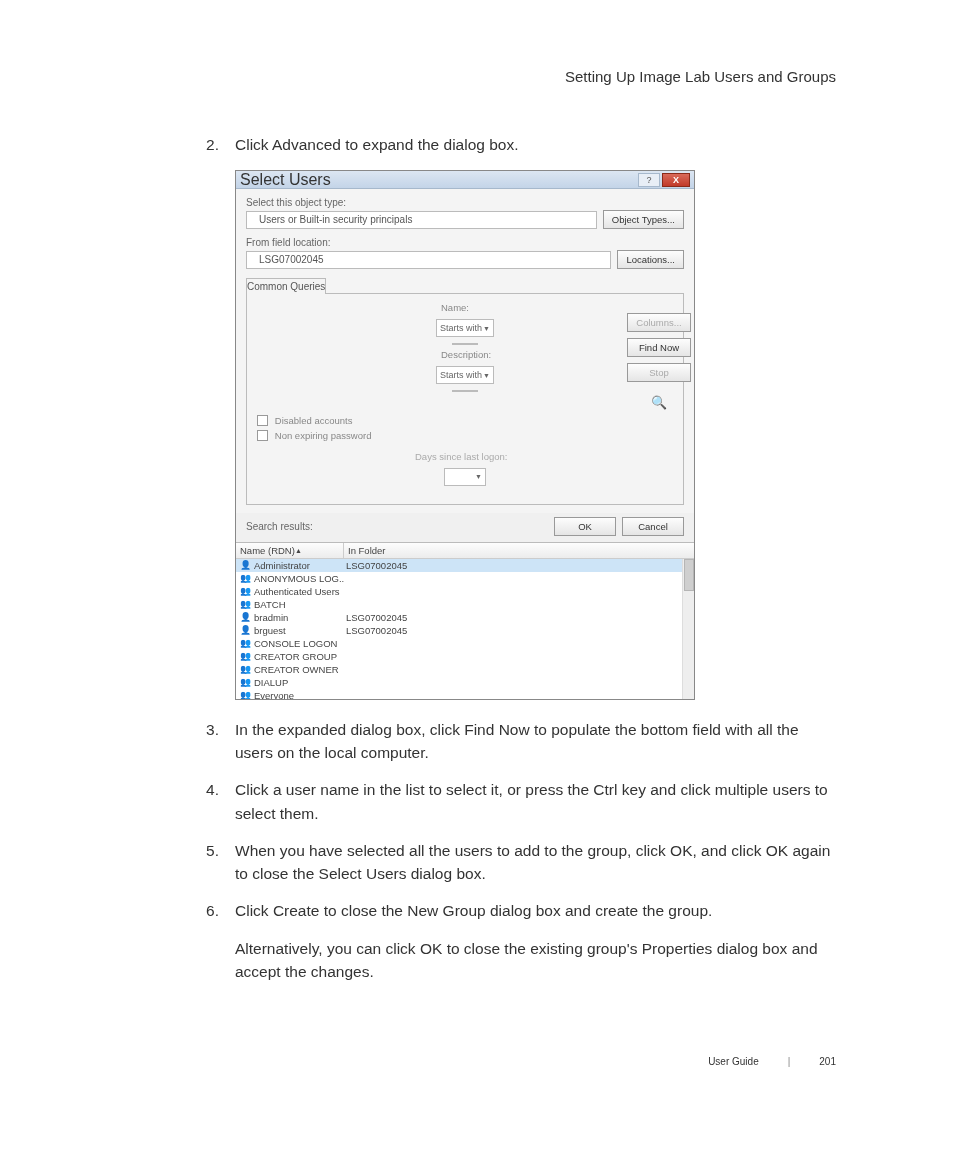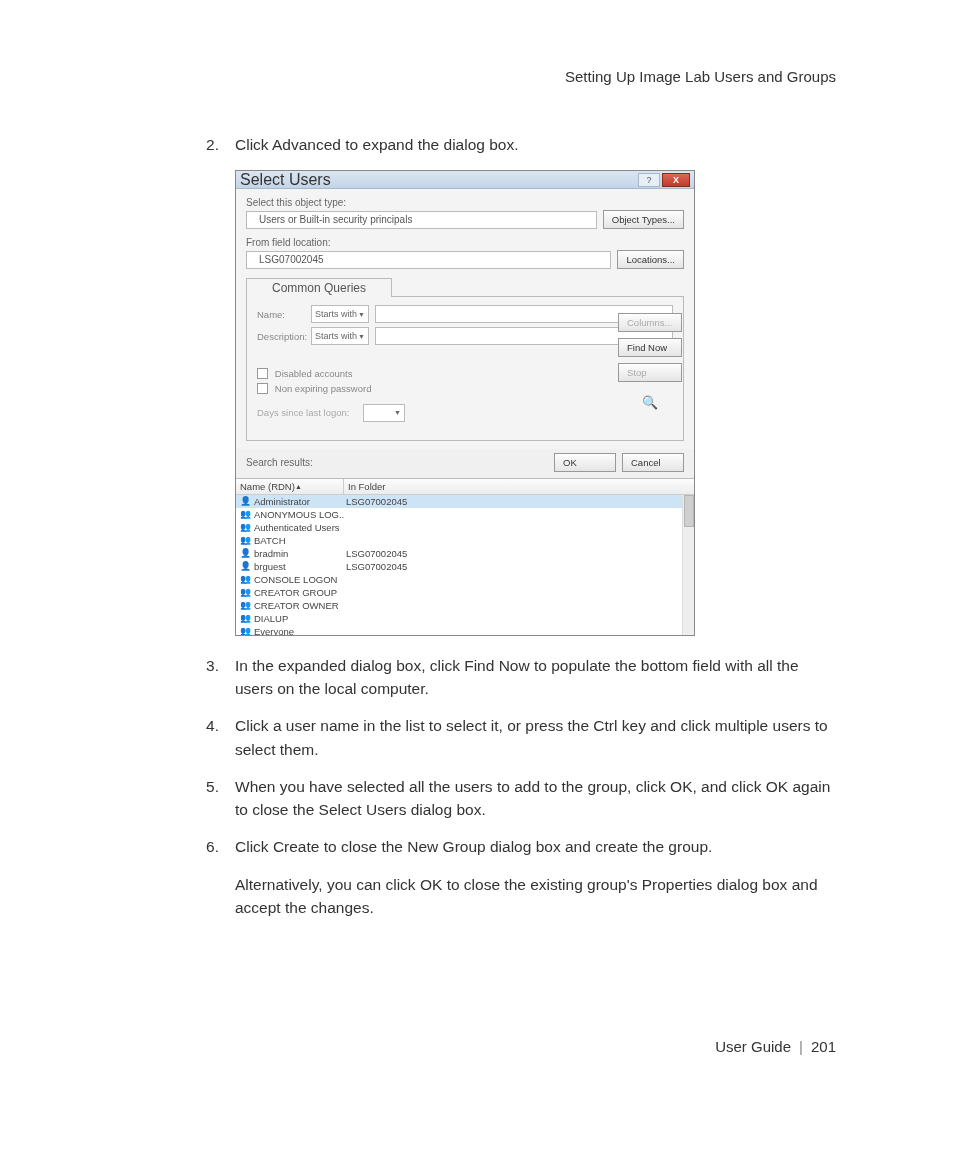--- a/index.html
+++ b/index.html
@@ -59,44 +59,44 @@
   .dlg-body { padding: 8px 10px; background: #f4f4f4; }
   .dlg-label { font-size: 10px; color: #666; margin-bottom: 2px; }
   .dlg-input-row { display: flex; gap: 6px; align-items: center; margin-bottom: 8px; }
   .dlg-input {
     flex: 1; height: 18px; background: #fff; border: 1px solid #bbb;
     padding: 0 12px; font-size: 10px; line-height: 16px;
   }
   .dlg-btn {
     height: 19px; background: linear-gradient(#fdfdfd,#e5e5e5);
     border: 1px solid #999; font-size: 9.5px; padding: 0 8px;
-    min-width: 62px; line-height: 17px; color: #333;
+    min-width: 62px; text-align: center; line-height: 17px; color: #333;
   }
   .dlg-btn.disabled { color: #aaa; }
   .tab-container { margin-top: 4px; }
   .tab-head {
-    display: inline-block; padding: 2px 25px; background: #f4f4f4;
-    border: 1px solid #bbb; border-bottom: none; font-size: 12px;
+    display: inline-block; padding: 2px 0; background: #f4f4f4;
+    border: 1px solid #bbb; border-bottom: none; font-size: 10px;
     position: relative; top: 1px;
   }
   .tab-body {
     border: 1px solid #bbb; padding: 8px 10px 14px 10px; background: #f4f4f4;
   }
-  .query-row { display:flex; align-items:center; gap:6px; margin-bottom:4px; }
+  .query-row { display:flex; align-items:center; gap:6px; margin-bottom:4px;flex-direction:column; }
   .query-label { width: 48px; color:#888; font-size:9.5px; }
   .small-select {
     width: 58px; height: 18px; border:1px solid #bbb; background:#fff;
     font-size:9px; display:flex; align-items:center; justify-content:space-between;
     padding:0 3px; color:#666;
   }
   .sel-arrow { font-size:7px; color:#666; }
   .chk { width:11px; height:11px; border:1px solid #999; background:#fff; margin-right:4px; display:inline-block; vertical-align:middle; }
   .chk-label { color:#888; font-size:9.5px; vertical-align:middle; }
   .right-buttons {
-    position:absolute; right:12px; top:124px; width:64px;
+    position:absolute; right:3px; top:124px; width:64px;
     display:flex; flex-direction:column; gap:6px;
   }
   .side-icon {
     width:20px; height:16px; margin:6px auto 0 auto;
     display:flex; align-items:center; justify-content:center; font-size:13px;
   }
   .action-row { display:flex; justify-content:flex-end; gap:6px; padding: 4px 10px 6px 10px; align-items:center; }
   .sr-label { font-size:10px; color:#666; margin-right:auto; padding-left:0; }
   .results {
     border-top:1px solid #bbb; background:#fff;
@@ -115,23 +115,23 @@
   .result-row .ricon { width:12px; height:11px; margin-right:2px; font-size:9px; }
   .result-row .rname { width:92px; white-space:nowrap; overflow:hidden; }
   .result-row .rfolder { flex:1; }
   .dlg-scroll {
     position:absolute; right:0; top:0; width:12px; height:140px;
     background:#eee; border-left:1px solid #ddd;
   }
   .dlg-scroll-thumb { position:absolute; top:0; width:10px; left:1px; height:32px; background:#cfcfcf; border:1px solid #b5b5b5; }
   .page-footer {
     position: absolute;
-    bottom: 104px; right: 118px;
-    font-size: 15px; color:#333;
-    display:flex; align-items:center; gap:8px;
+    bottom: 92px; right: 118px;
+    font-size: 10px; color:#333;
+    display:flex; align-items:center; gap:29px;
   }
   .footer-sep { color:#888; }
   .dlg-outer { position:relative; }
 </style>
 </head>
 <body>
 
 <div class="page-header">Setting Up Image Lab Users and Groups</div>
 
 <div class="content">

